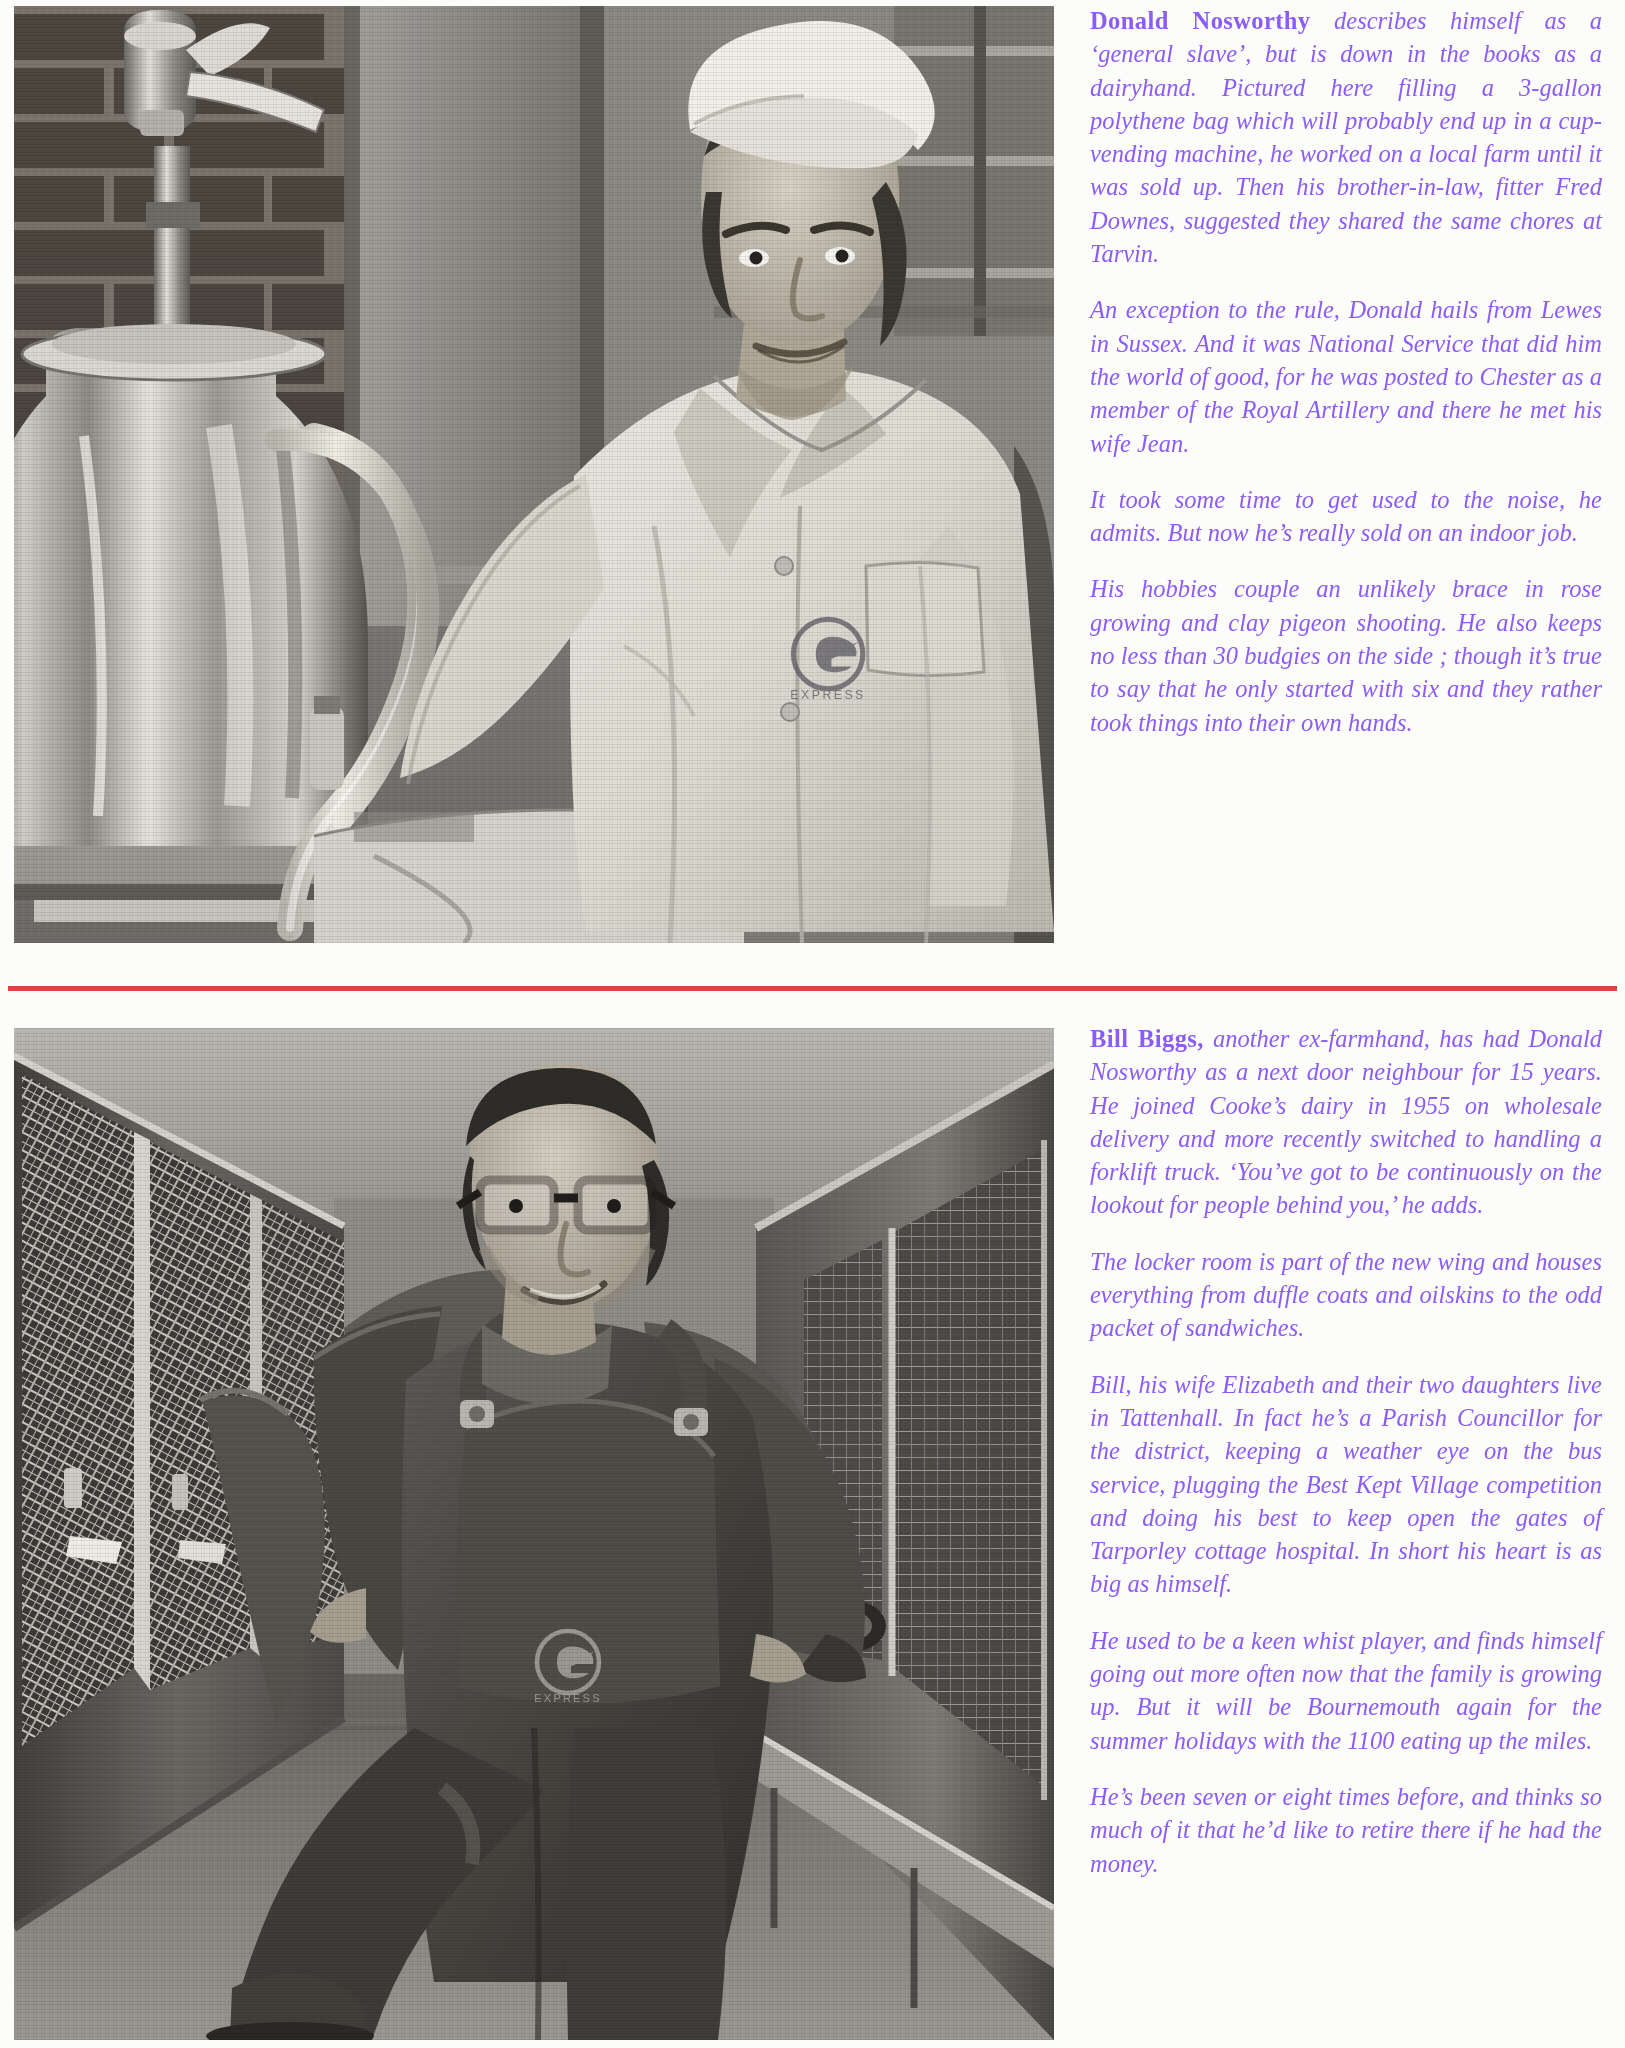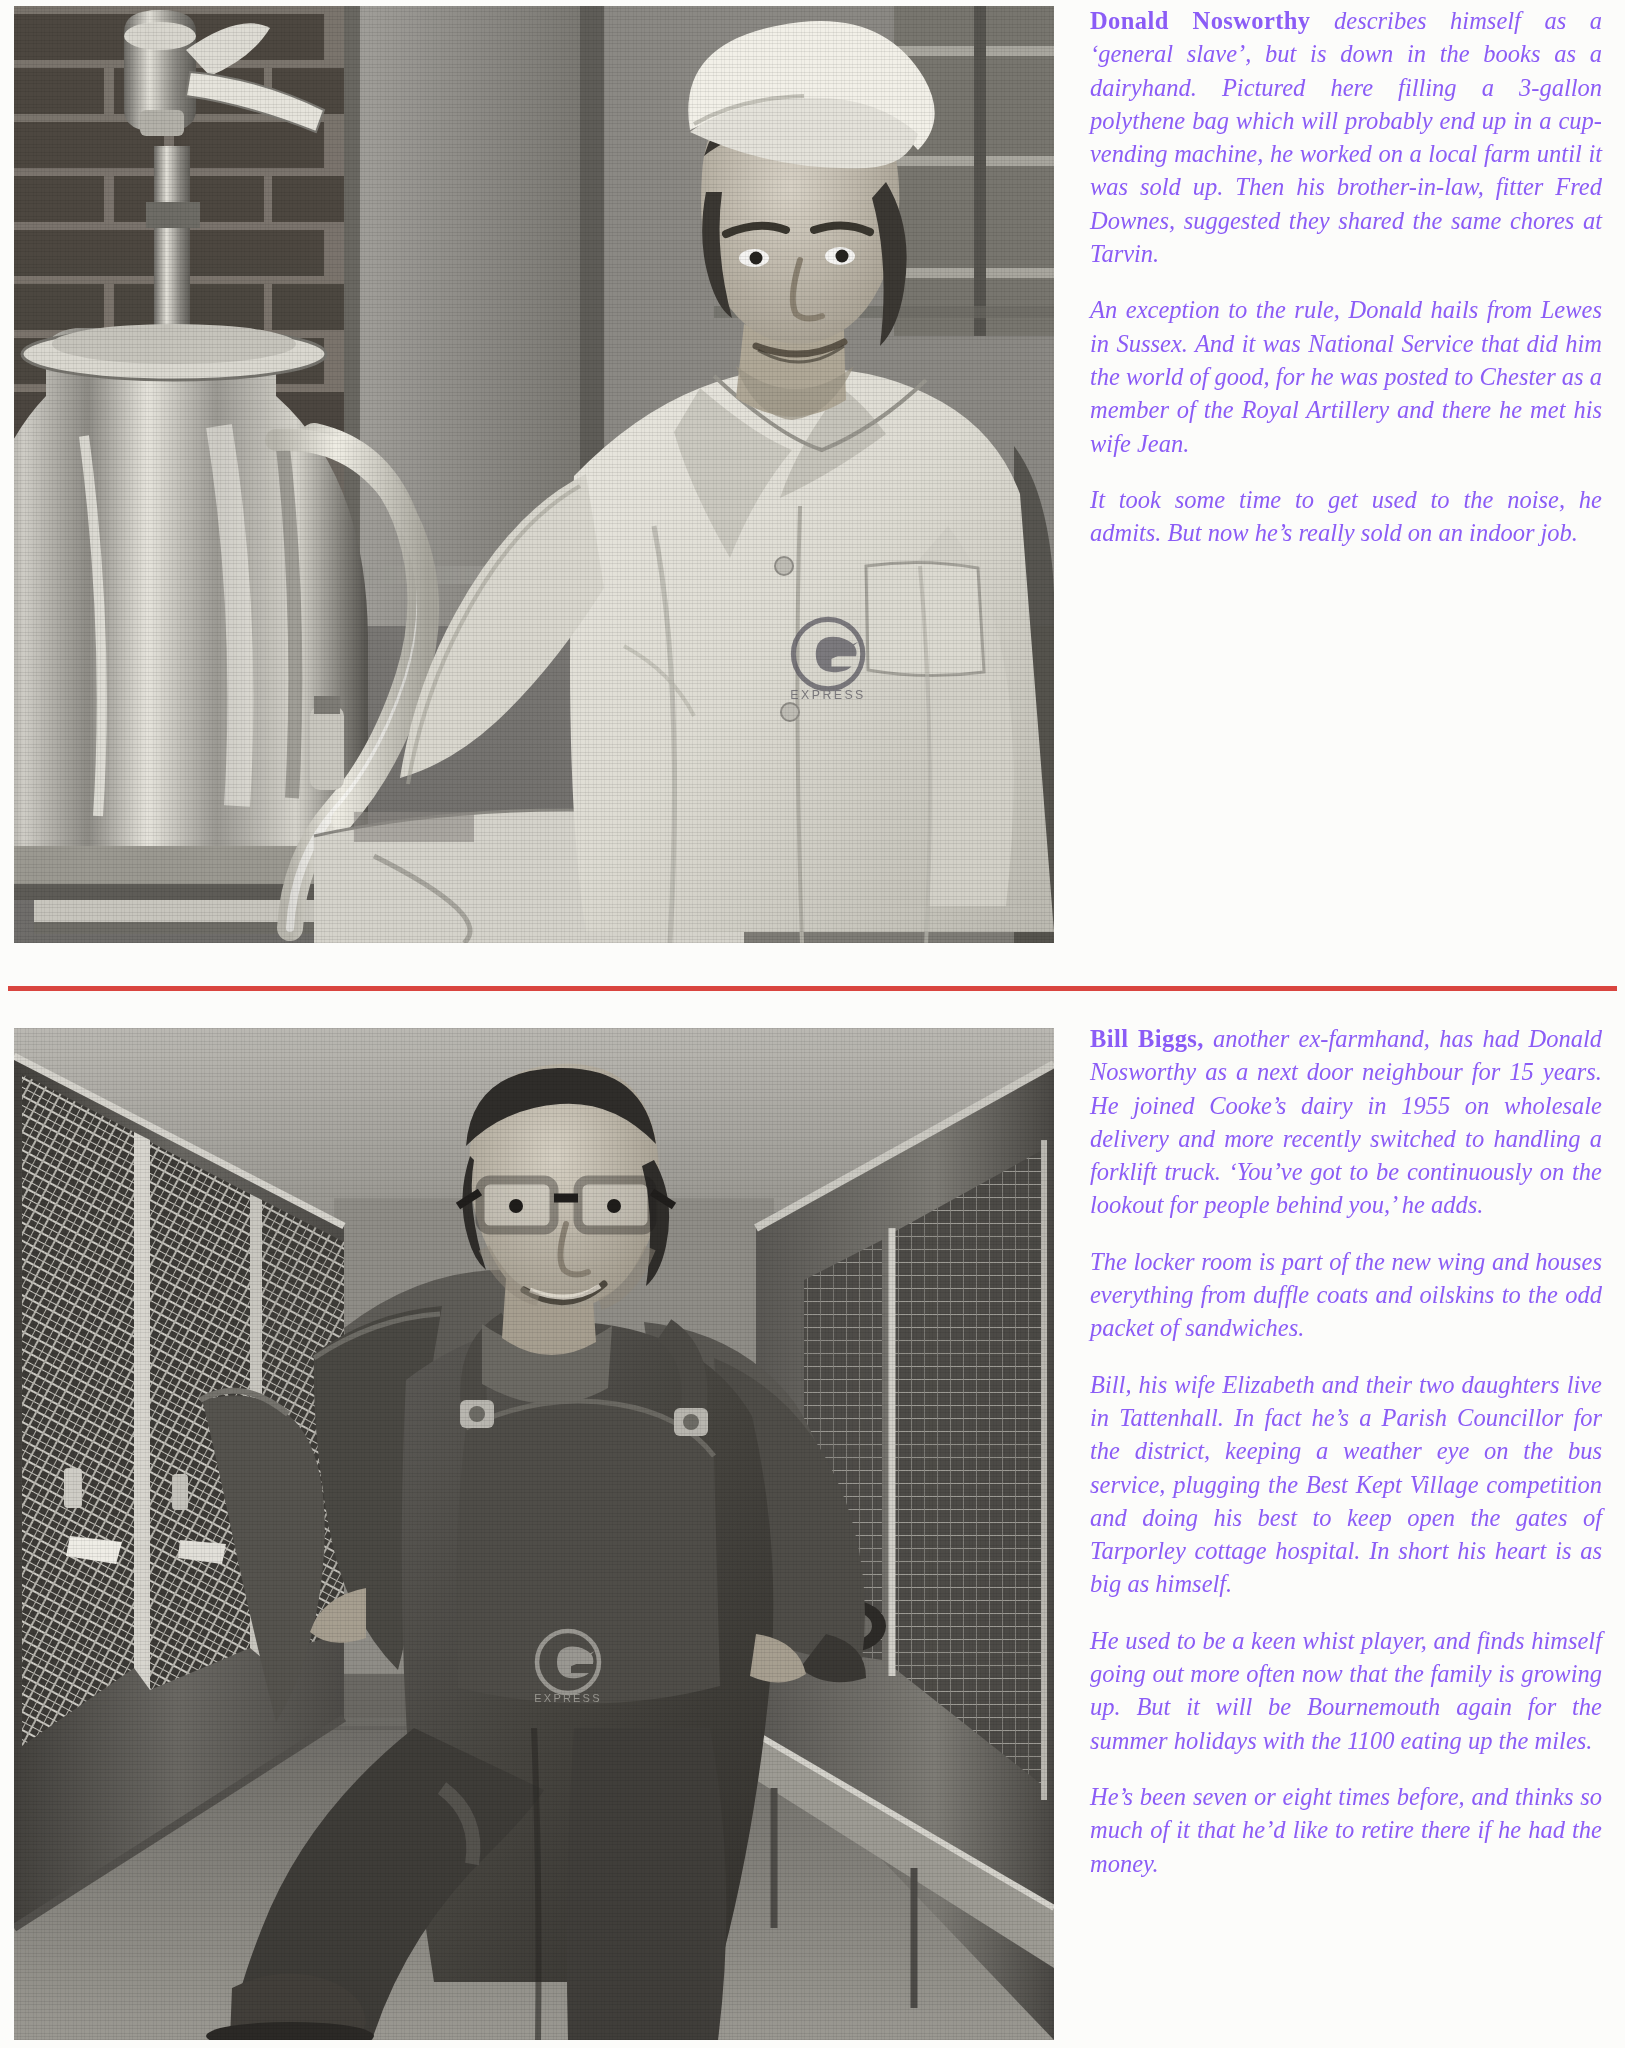--- a/index.html
+++ b/index.html
@@ -414,20 +414,21 @@
         <path d="M636 220 q-18 46 -50 56" fill="none" stroke="#948c7e" stroke-width="12" opacity=".5"></path>
       </g>
     </svg>
     <div class="grain"></div>
   </div>
 
   <div class="col" id="col-top">
     <p><span class="lede">Donald Nosworthy</span><span> describes himself as a ‘general slave’, but is down in the books as a dairyhand. Pictured here filling a 3-gallon polythene bag which will probably end up in a cup-vending machine, he worked on a local farm until it was sold up. Then his brother-in-law, fitter Fred Downes, suggested they shared the same chores at Tarvin.</span></p>
     <p>An exception to the rule, Donald hails from Lewes in Sussex. And it was National Service that did him the world of good, for he was posted to Chester as a member of the Royal Artillery and there he met his wife Jean.</p>
     <p>It took some time to get used to the noise, he admits. But now he’s really sold on an indoor job.</p>
+    <p>His hobbies couple an unlikely brace in rose growing and clay pigeon shooting. He also keeps no less than 30 budgies on the side ; though it’s true to say that he only started with six and they rather took things into their own hands.</p>
   </div>
 
   <div class="col" id="col-bottom">
     <p><span class="lede">Bill Biggs,</span><span> another ex-farmhand, has had Donald Nosworthy as a next door neighbour for 15 years. He joined Cooke’s dairy in 1955 on wholesale delivery and more recently switched to handling a forklift truck. ‘You’ve got to be continuously on the lookout for people behind you,’ he adds.</span></p>
     <p>The locker room is part of the new wing and houses everything from duffle coats and oilskins to the odd packet of sandwiches.</p>
     <p>Bill, his wife Elizabeth and their two daughters live in Tattenhall. In fact he’s a Parish Councillor for the district, keeping a weather eye on the bus service, plugging the Best Kept Village competition and doing his best to keep open the gates of Tarporley cottage hospital. In short his heart is as big as himself.</p>
     <p>He used to be a keen whist player, and finds himself going out more often now that the family is growing up. But it will be Bournemouth again for the summer holidays with the 1100 eating up the miles.</p>
     <p>He’s been seven or eight times before, and thinks so much of it that he’d like to retire there if he had the money.</p>
   </div>
 

